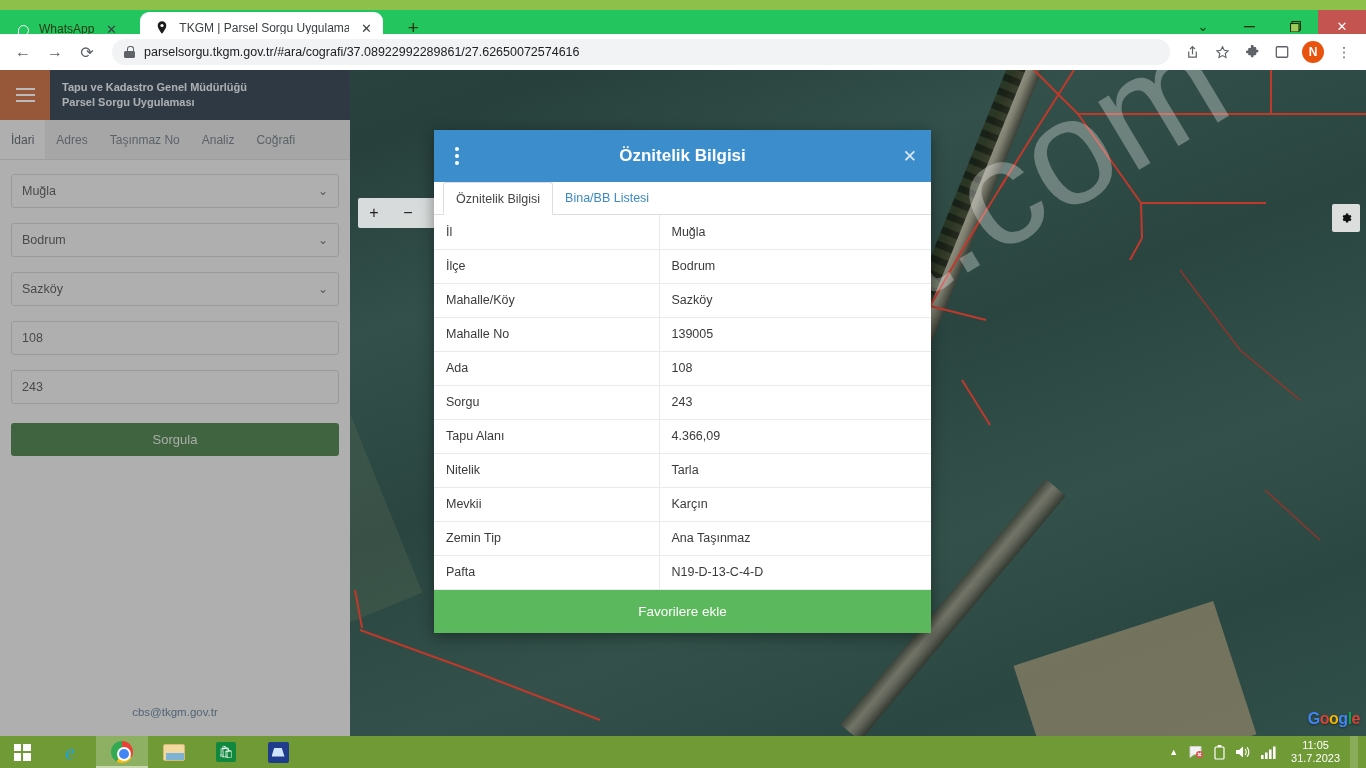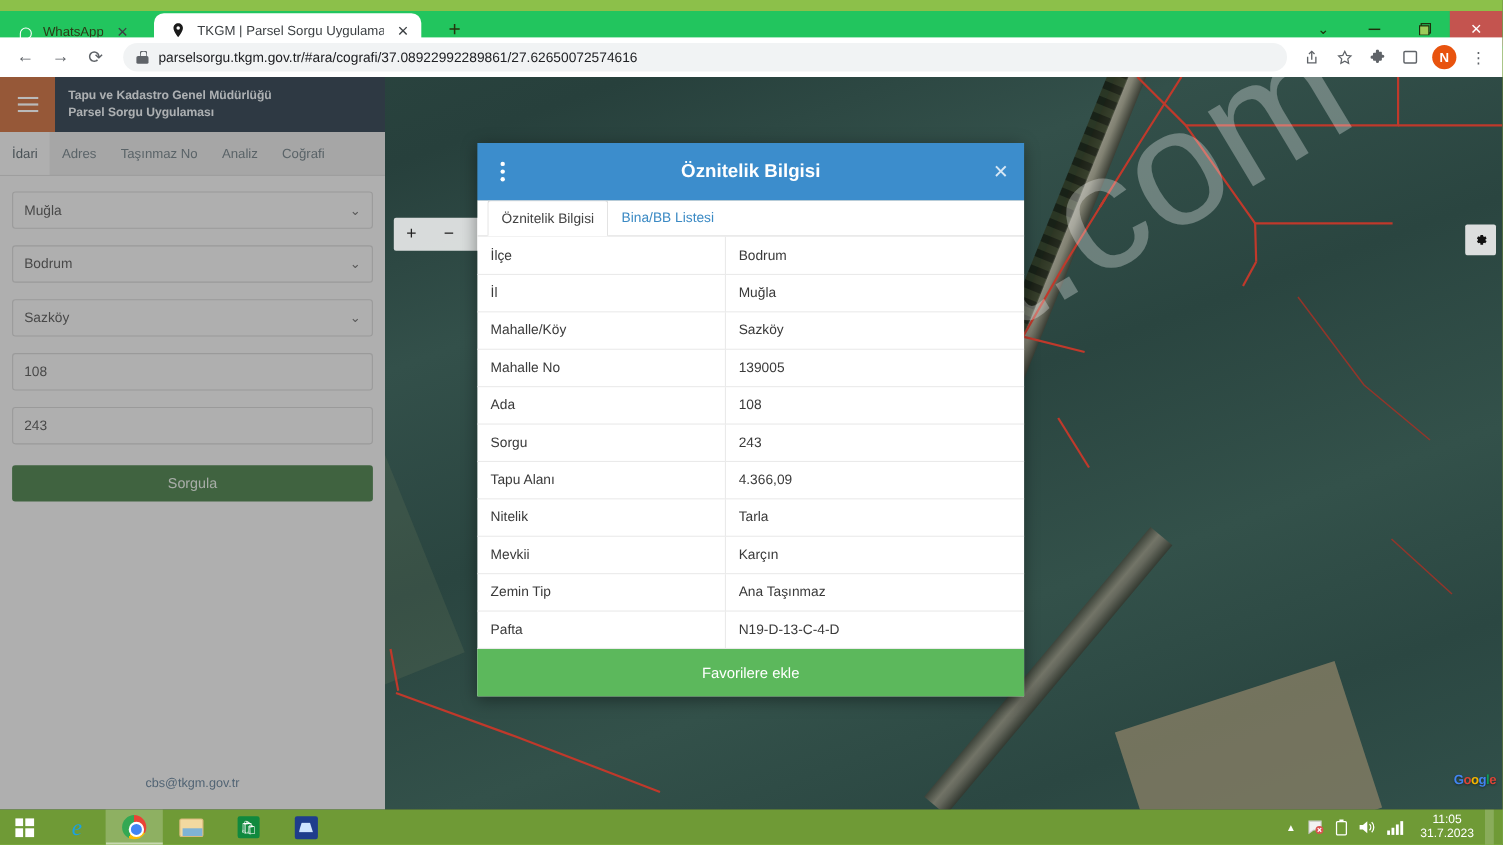--- a/index.html
+++ b/index.html
@@ -133,22 +133,22 @@
     pointer-events: none;
   }
   .map-watermark {
     position: absolute; left: 380px; top: 140px;
     font-size: 150px; color: rgba(255,255,255,0.30);
     transform: rotate(-31deg); letter-spacing: 1px;
     font-family: "Liberation Sans", sans-serif; white-space: nowrap;
     user-select: none;
   }
   .google-logo {
-    position: absolute; right: 6px; bottom: 20px;
-    font-size: 12px; font-weight: bold; letter-spacing: -.5px;
+    position: absolute; right: 6px; bottom: 8px;
+    font-size: 16px; font-weight: bold; letter-spacing: -.5px;
     text-shadow: 0 1px 2px rgba(0,0,0,.45);
   }
   .g1{color:#4285F4}.g2{color:#DB4437}.g3{color:#F4B400}.g4{color:#4285F4}.g5{color:#0F9D58}.g6{color:#DB4437}
 
   .map-toolbar {
     position: absolute; left: 358px; top: 128px;
     height: 30px; background: rgba(240,240,240,.88);
     display: flex; align-items: center; padding: 0 6px; gap: 14px;
     font-size: 16px; color: #222; border-radius: 2px;
   }
@@ -463,26 +463,26 @@
         <div class="modal-close">✕</div>
       </div>
       <div class="modal-body">
         <div class="mtabs">
           <div class="mtab active">Öznitelik Bilgisi</div>
           <div class="mtab">Bina/BB Listesi</div>
         </div>
         <table class="attr">
           <tbody>
             <tr>
+              <td class="k">İl</td>
+              <td>Muğla</td>
+            </tr>
+            <tr>
               <td class="k">İlçe</td>
               <td>Bodrum</td>
-            </tr>
-            <tr>
-              <td class="k">İl</td>
-              <td>Muğla</td>
             </tr>
             <tr>
               <td class="k">Mahalle/Köy</td>
               <td>Sazköy</td>
             </tr>
             <tr>
               <td class="k">Mahalle No</td>
               <td>139005</td>
             </tr>
             <tr>

